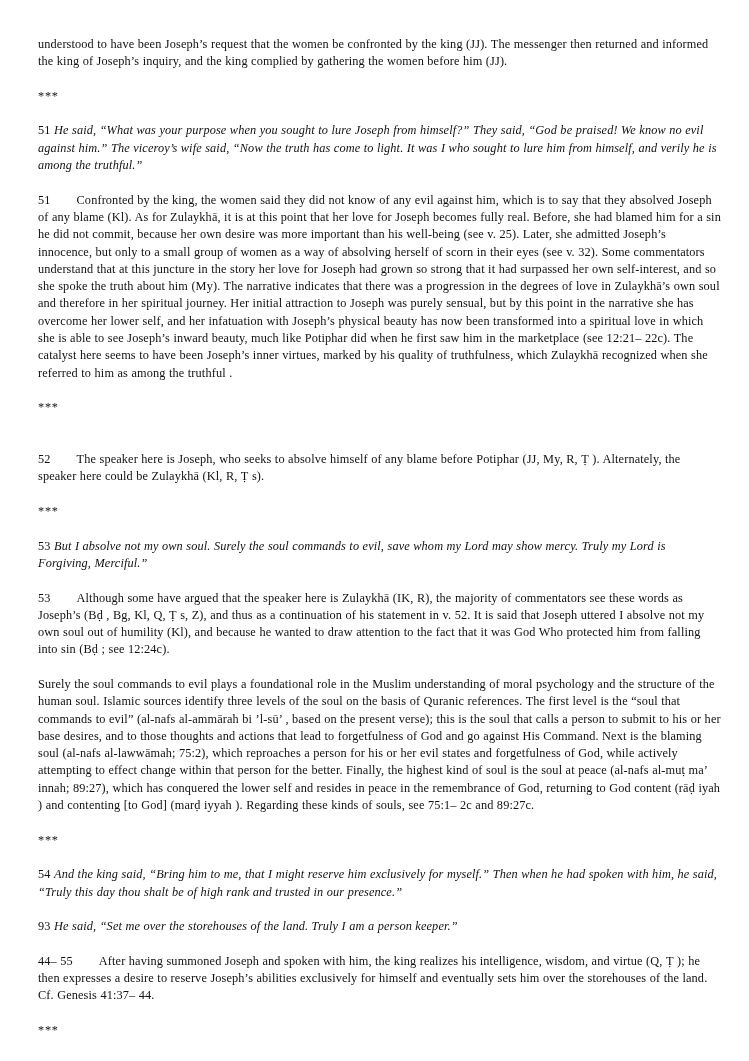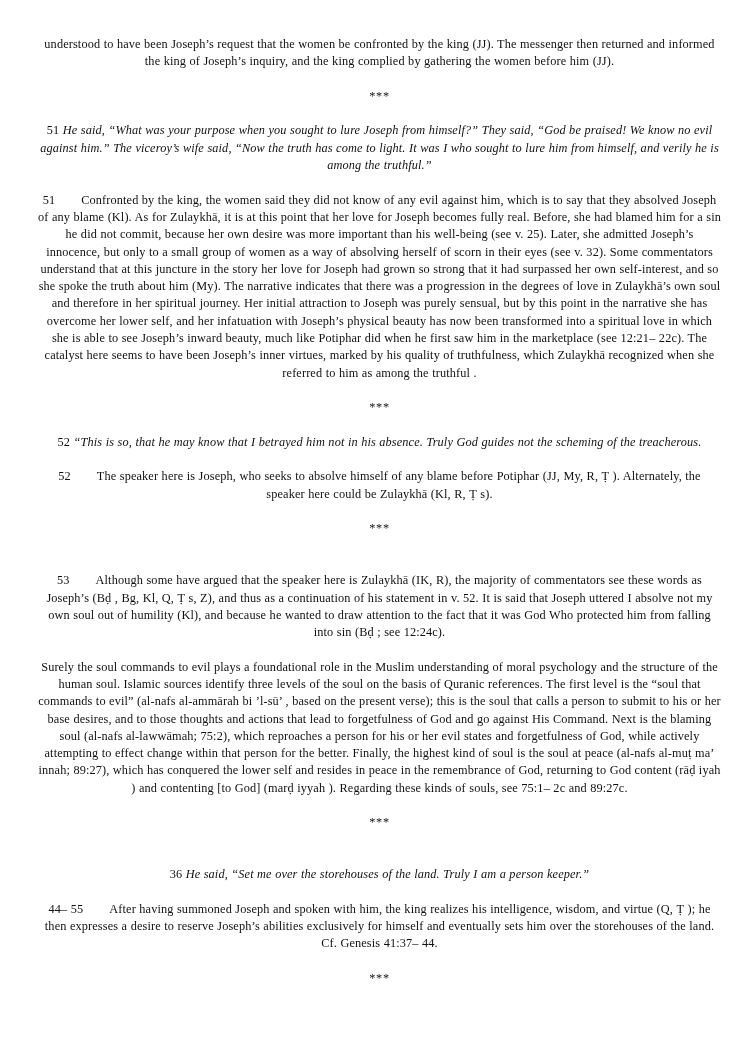--- a/index.html
+++ b/index.html
@@ -21,21 +21,21 @@
     box-sizing: border-box;
     padding: 36px 28px 0 38px;
   }
   .content {
     width: 683px;
   }
   .para {
     margin: 0 0 0 0;
     font-size: 12.3px;
     line-height: 17.3px;
-    text-align: center;
+    text-align: left;
     color: #111;
     letter-spacing: 0.01em;
     word-spacing: 0.02em;
   }
   .gap {
     height: 17.3px;
   }
   .stars {
     font-size: 12.3px;
     line-height: 17.3px;
@@ -79,39 +79,39 @@
     </p>
 
     <div class="gap"></div>
 
     <p class="para stars">
       <span>***</span>
     </p>
 
     <div class="gap"></div>
 
-    <p class="para">
-      <span>52</span>
-      <span> <i>“This is so, that he may know that I betrayed him not in his absence. Truly God guides not the scheming of the treacherous.</i></span>
-    </p>
 
     <div class="gap"></div>
 
     <p class="para">
       <span>52</span><span class="tabsp"></span><span>The speaker here is Joseph, who seeks to absolve himself of any blame before Potiphar (JJ, My, R, Ṭ ). Alternately, the speaker here could be Zulaykhā (Kl, R, Ṭ s).</span>
     </p>
 
     <div class="gap"></div>
 
     <p class="para stars">
       <span>***</span>
     </p>
 
     <div class="gap"></div>
 
+    <p class="para">
+      <span>53</span>
+      <span> <i>But I absolve not my own soul. Surely the soul commands to evil, save whom my Lord may show mercy. Truly my Lord is Forgiving, Merciful.”</i></span>
+    </p>
 
     <div class="gap"></div>
 
     <p class="para">
       <span>53</span><span class="tabsp"></span><span>Although some have argued that the speaker here is Zulaykhā (IK, R), the majority of commentators see these words as Joseph’s (Bḍ , Bg, Kl, Q, Ṭ s, Z), and thus as a continuation of his statement in v. 52. It is said that Joseph uttered I absolve not my own soul out of humility (Kl), and because he wanted to draw attention to the fact that it was God Who protected him from falling into sin (Bḍ ; see 12:24c).</span>
     </p>
 
     <div class="gap"></div>
 
     <p class="para">
@@ -119,25 +119,29 @@
     </p>
 
     <div class="gap"></div>
 
     <p class="para stars">
       <span>***</span>
     </p>
 
     <div class="gap"></div>
 
+    <p class="para">
+      <span>54</span>
+      <span> <i>And the king said, “Bring him to me, that I might reserve him exclusively for myself.” Then when he had spoken with him, he said, “Truly this day thou shalt be of high rank and trusted in our presence.”</i></span>
+    </p>
 
     <div class="gap"></div>
 
     <p class="para">
-      <span>36</span>
+      <span>93</span>
       <span> <i>He said, “Set me over the storehouses of the land. Truly I am a person keeper.”</i></span>
     </p>
 
     <div class="gap"></div>
 
     <p class="para">
       <span>44– 55</span><span class="tabsp"></span><span>After having summoned Joseph and spoken with him, the king realizes his intelligence, wisdom, and virtue (Q, Ṭ ); he then expresses a desire to reserve Joseph’s abilities exclusively for himself and eventually sets him over the storehouses of the land. Cf. Genesis 41:37– 44.</span>
     </p>
 
     <div class="gap"></div>

